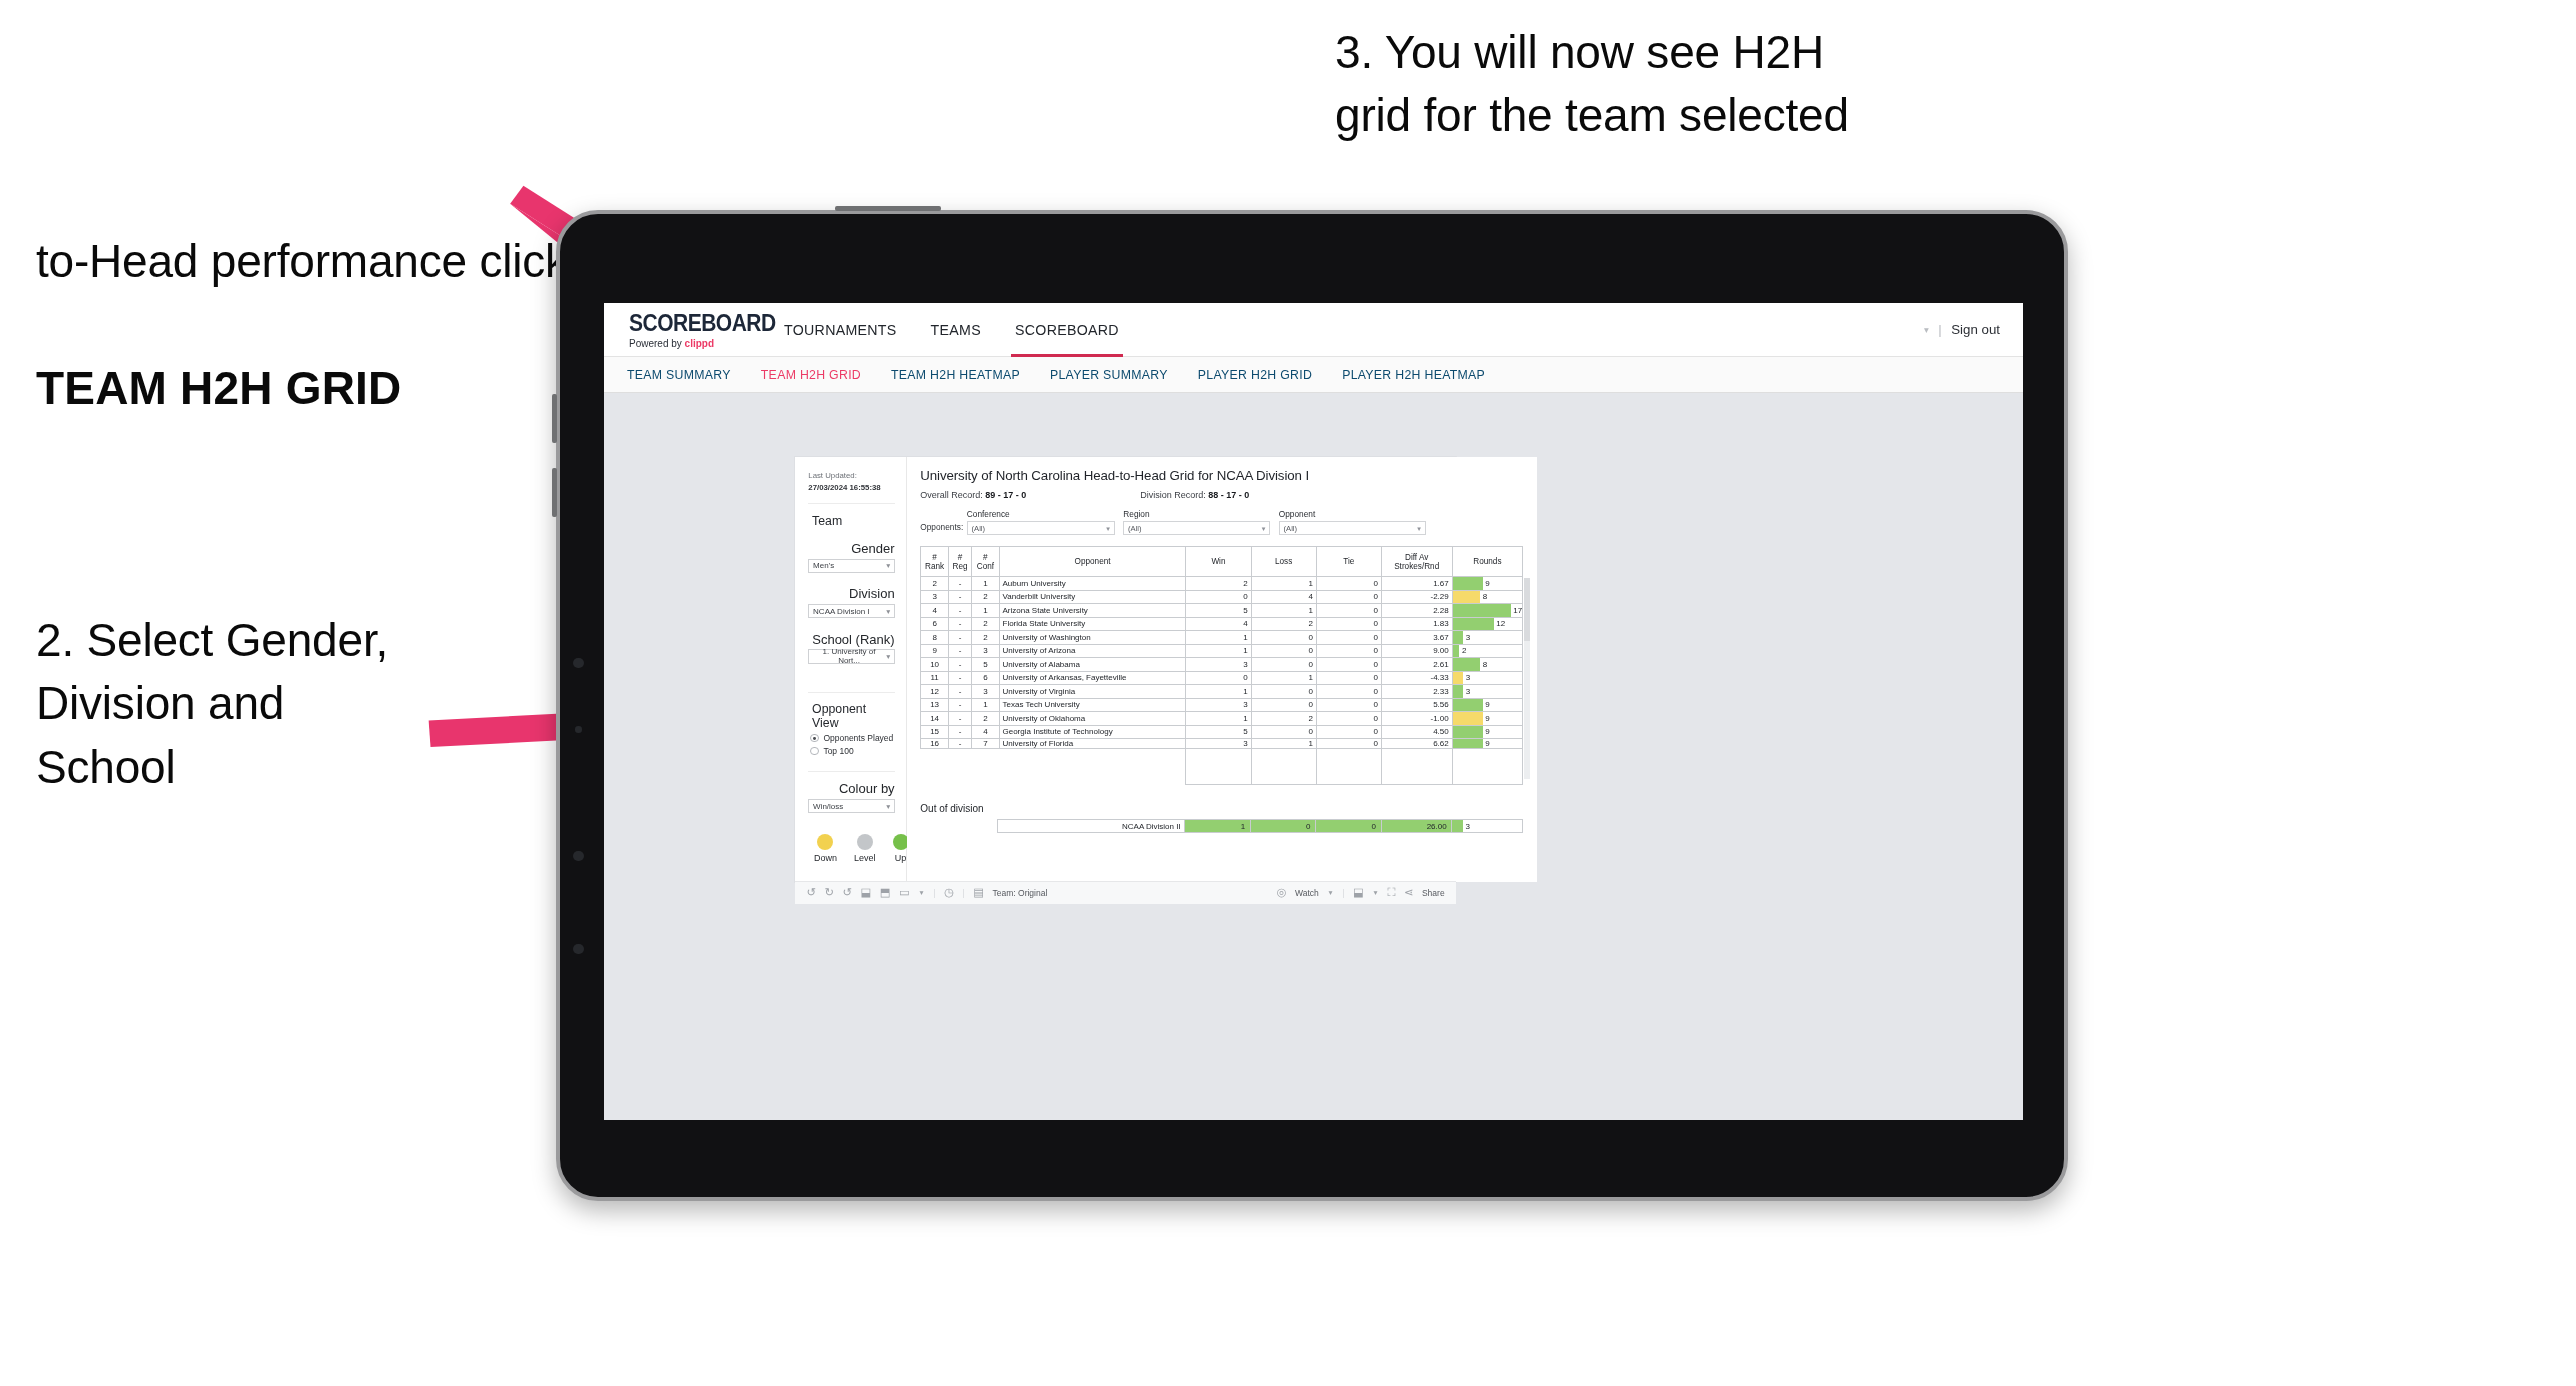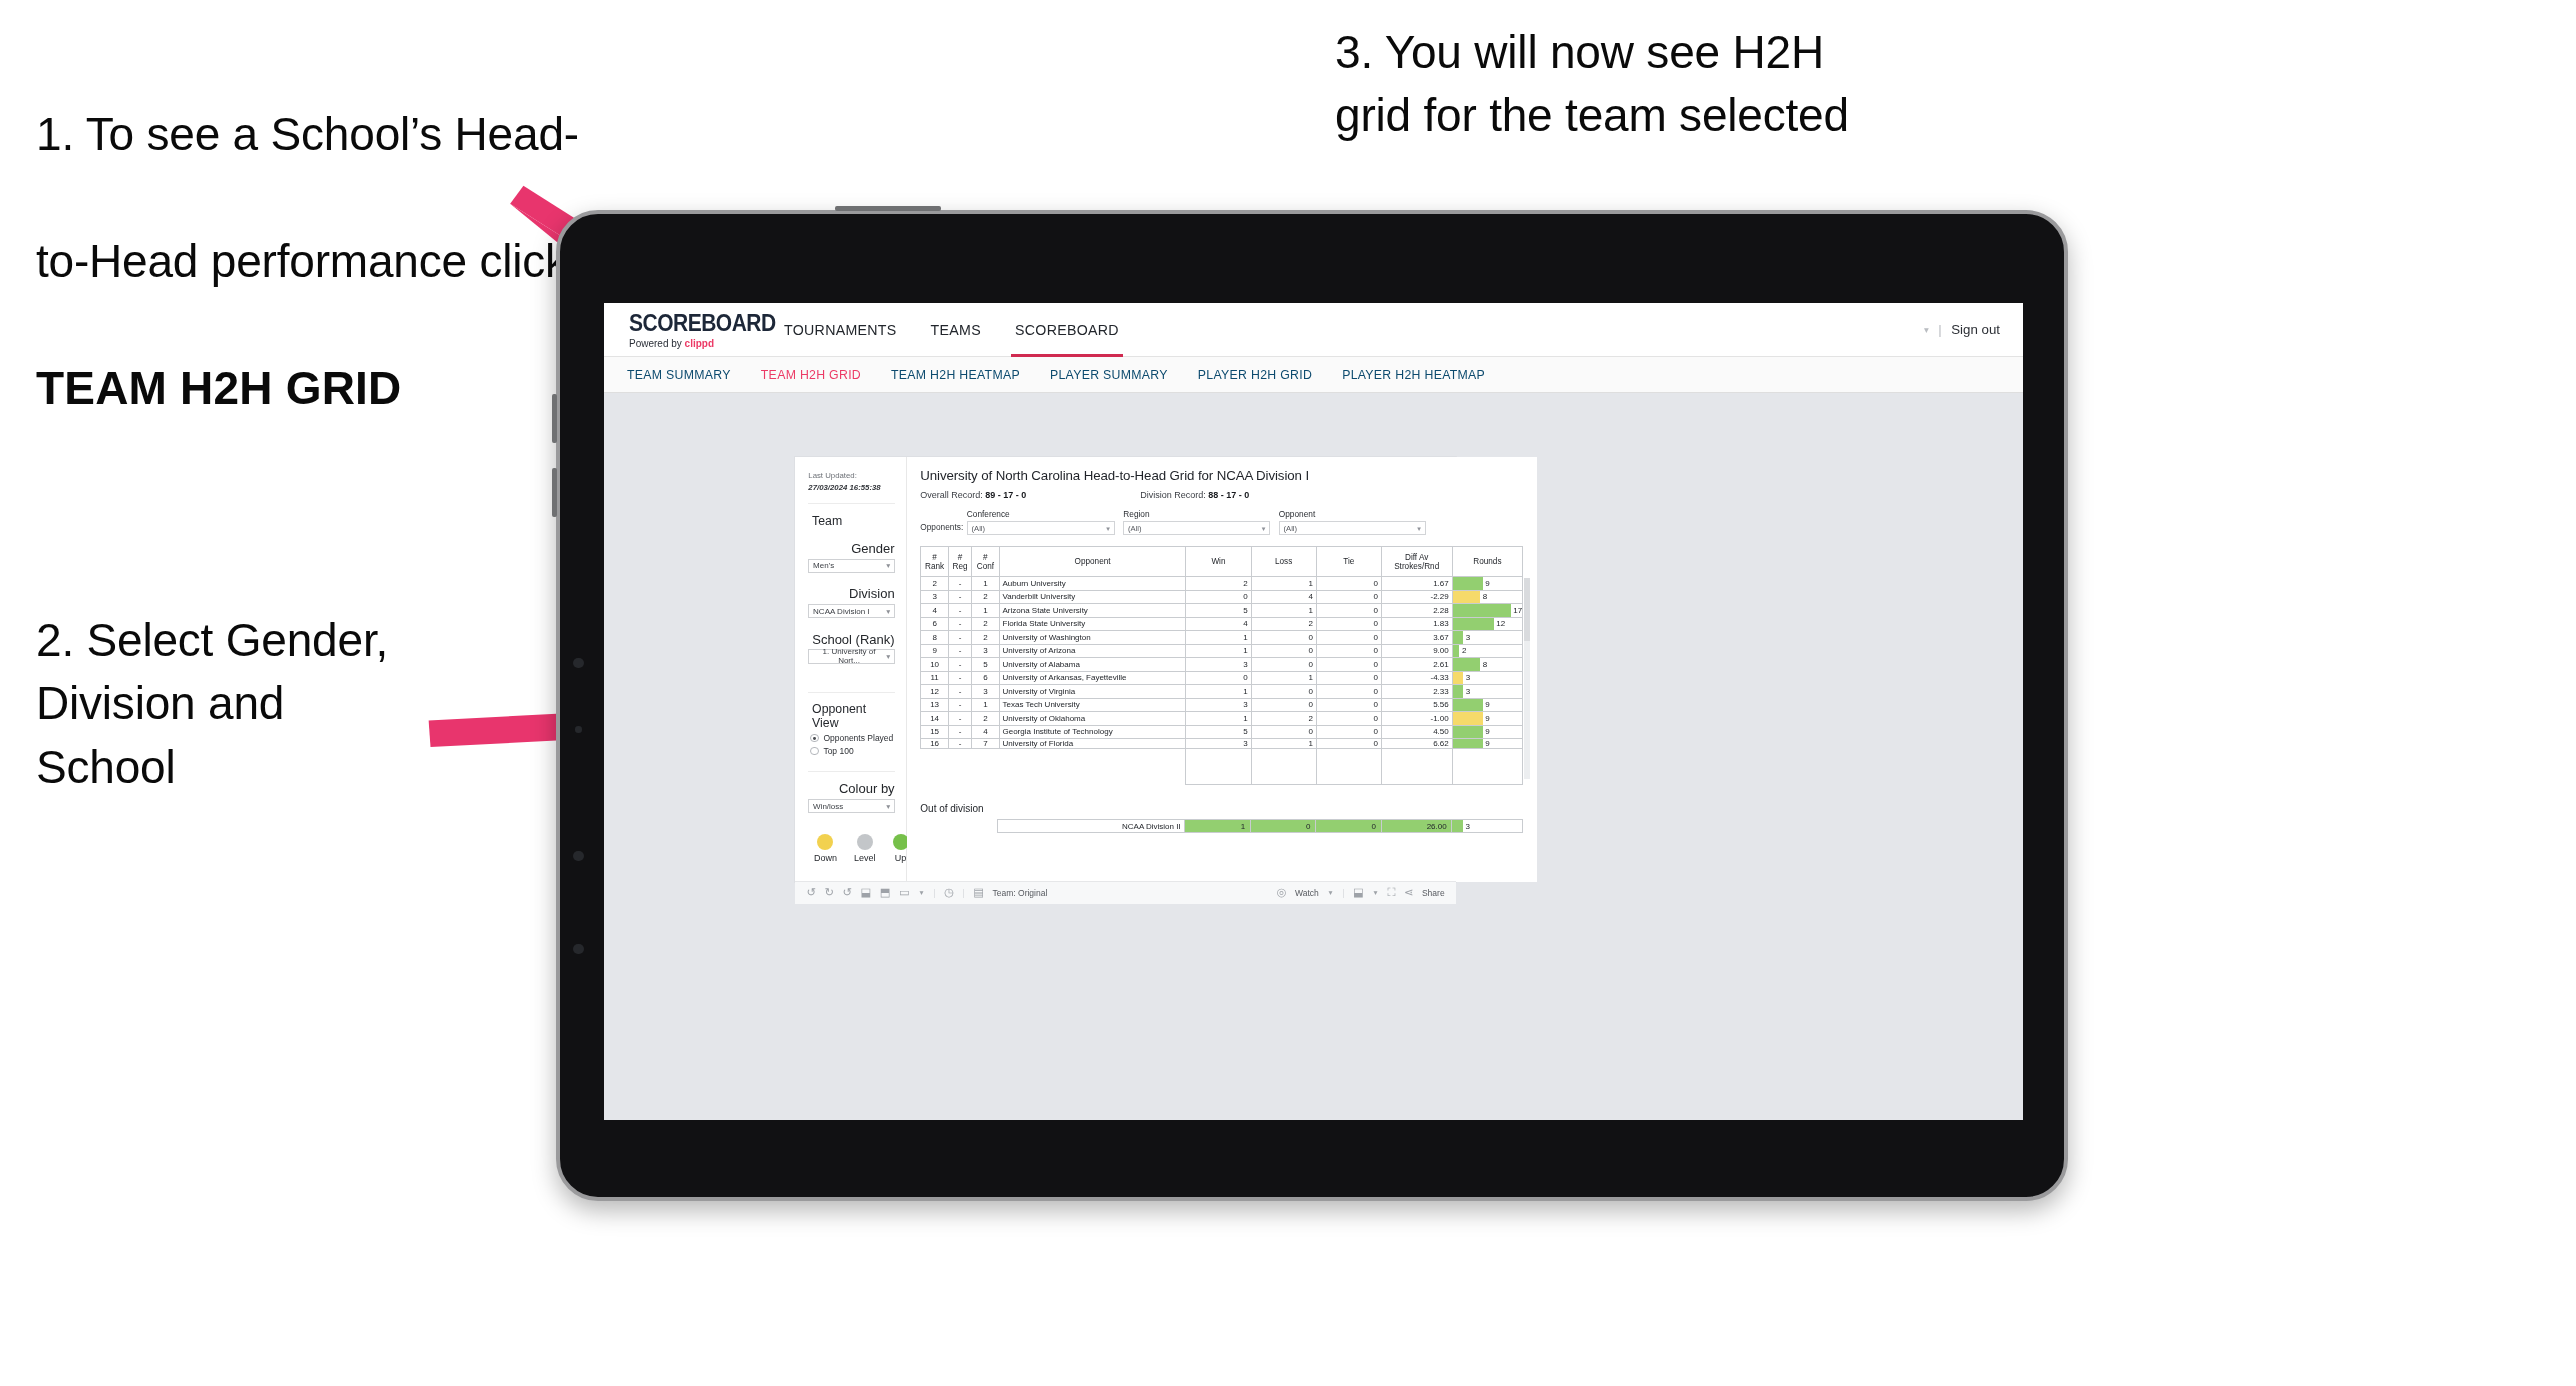--- a/index.html
+++ b/index.html
@@ -112,21 +112,21 @@
     box-shadow: 0 0 0 0.9px rgba(0,0,0,0.03);
     display:flex;
   }
 
   
   #filter-panel {
     width: 112px; background:#ffffff; border-right: 0.9px solid #e8e8e8;
     padding: 13.3px 11.4px 0 13.3px; position:relative;
   }
   .last-updated { font-size: 7.8px; color:#6d7177; line-height:1.45; }
-  .last-updated b { color:#33363b; font-weight:bold;font-style:italic; }
+  .last-updated b { color:#33363b; font-weight:bold; }
   .panel-rule { height:0.9px; background:#ececec; margin: 10.4px 0 9.5px 0; }
   .panel-h { font-size: 12.3px; color:#25282d; margin: 1.9px 0 0 3.8px; font-weight: normal; }
   .field-label { font-size: 13px; color:#24272b; margin: 13.3px 0 2.8px 0.9px; text-align: right; }
   .select-box {
     height: 14.2px; border:0.9px solid #cfd1d4; background:#fff;
     display:flex; align-items:center; justify-content:space-between;
     padding: 0 2.8px 0 3.8px; font-size: 8px; color:#3d4046;
     cursor:pointer; width: 87px; text-align: center;
   }
   .select-box .sc { font-size: 6.6px; color:#8d9096; }
@@ -213,21 +213,21 @@
   #tableau-bar .sep { color:#d6d8db; }
   #tableau-bar .spacer { margin-left:auto; }
   #tableau-bar .lbl { color:#56595f; font-size:8.5px; }
 </style>
 </head>
 <body>
 
 <div id="stage">
 
   <div class="callout" id="callout-1">
-    <span>1. To see a School’s Head-</span><br>
+    <br>
     <span>to-Head performance click</span><br>
     <span class="strong">TEAM H2H GRID</span>
   </div>
 
   <div class="callout" id="callout-2">2. Select Gender,
 Division and
 School</div>
 
   <div class="callout" id="callout-3">3. You will now see H2H
 grid for the team selected</div>

